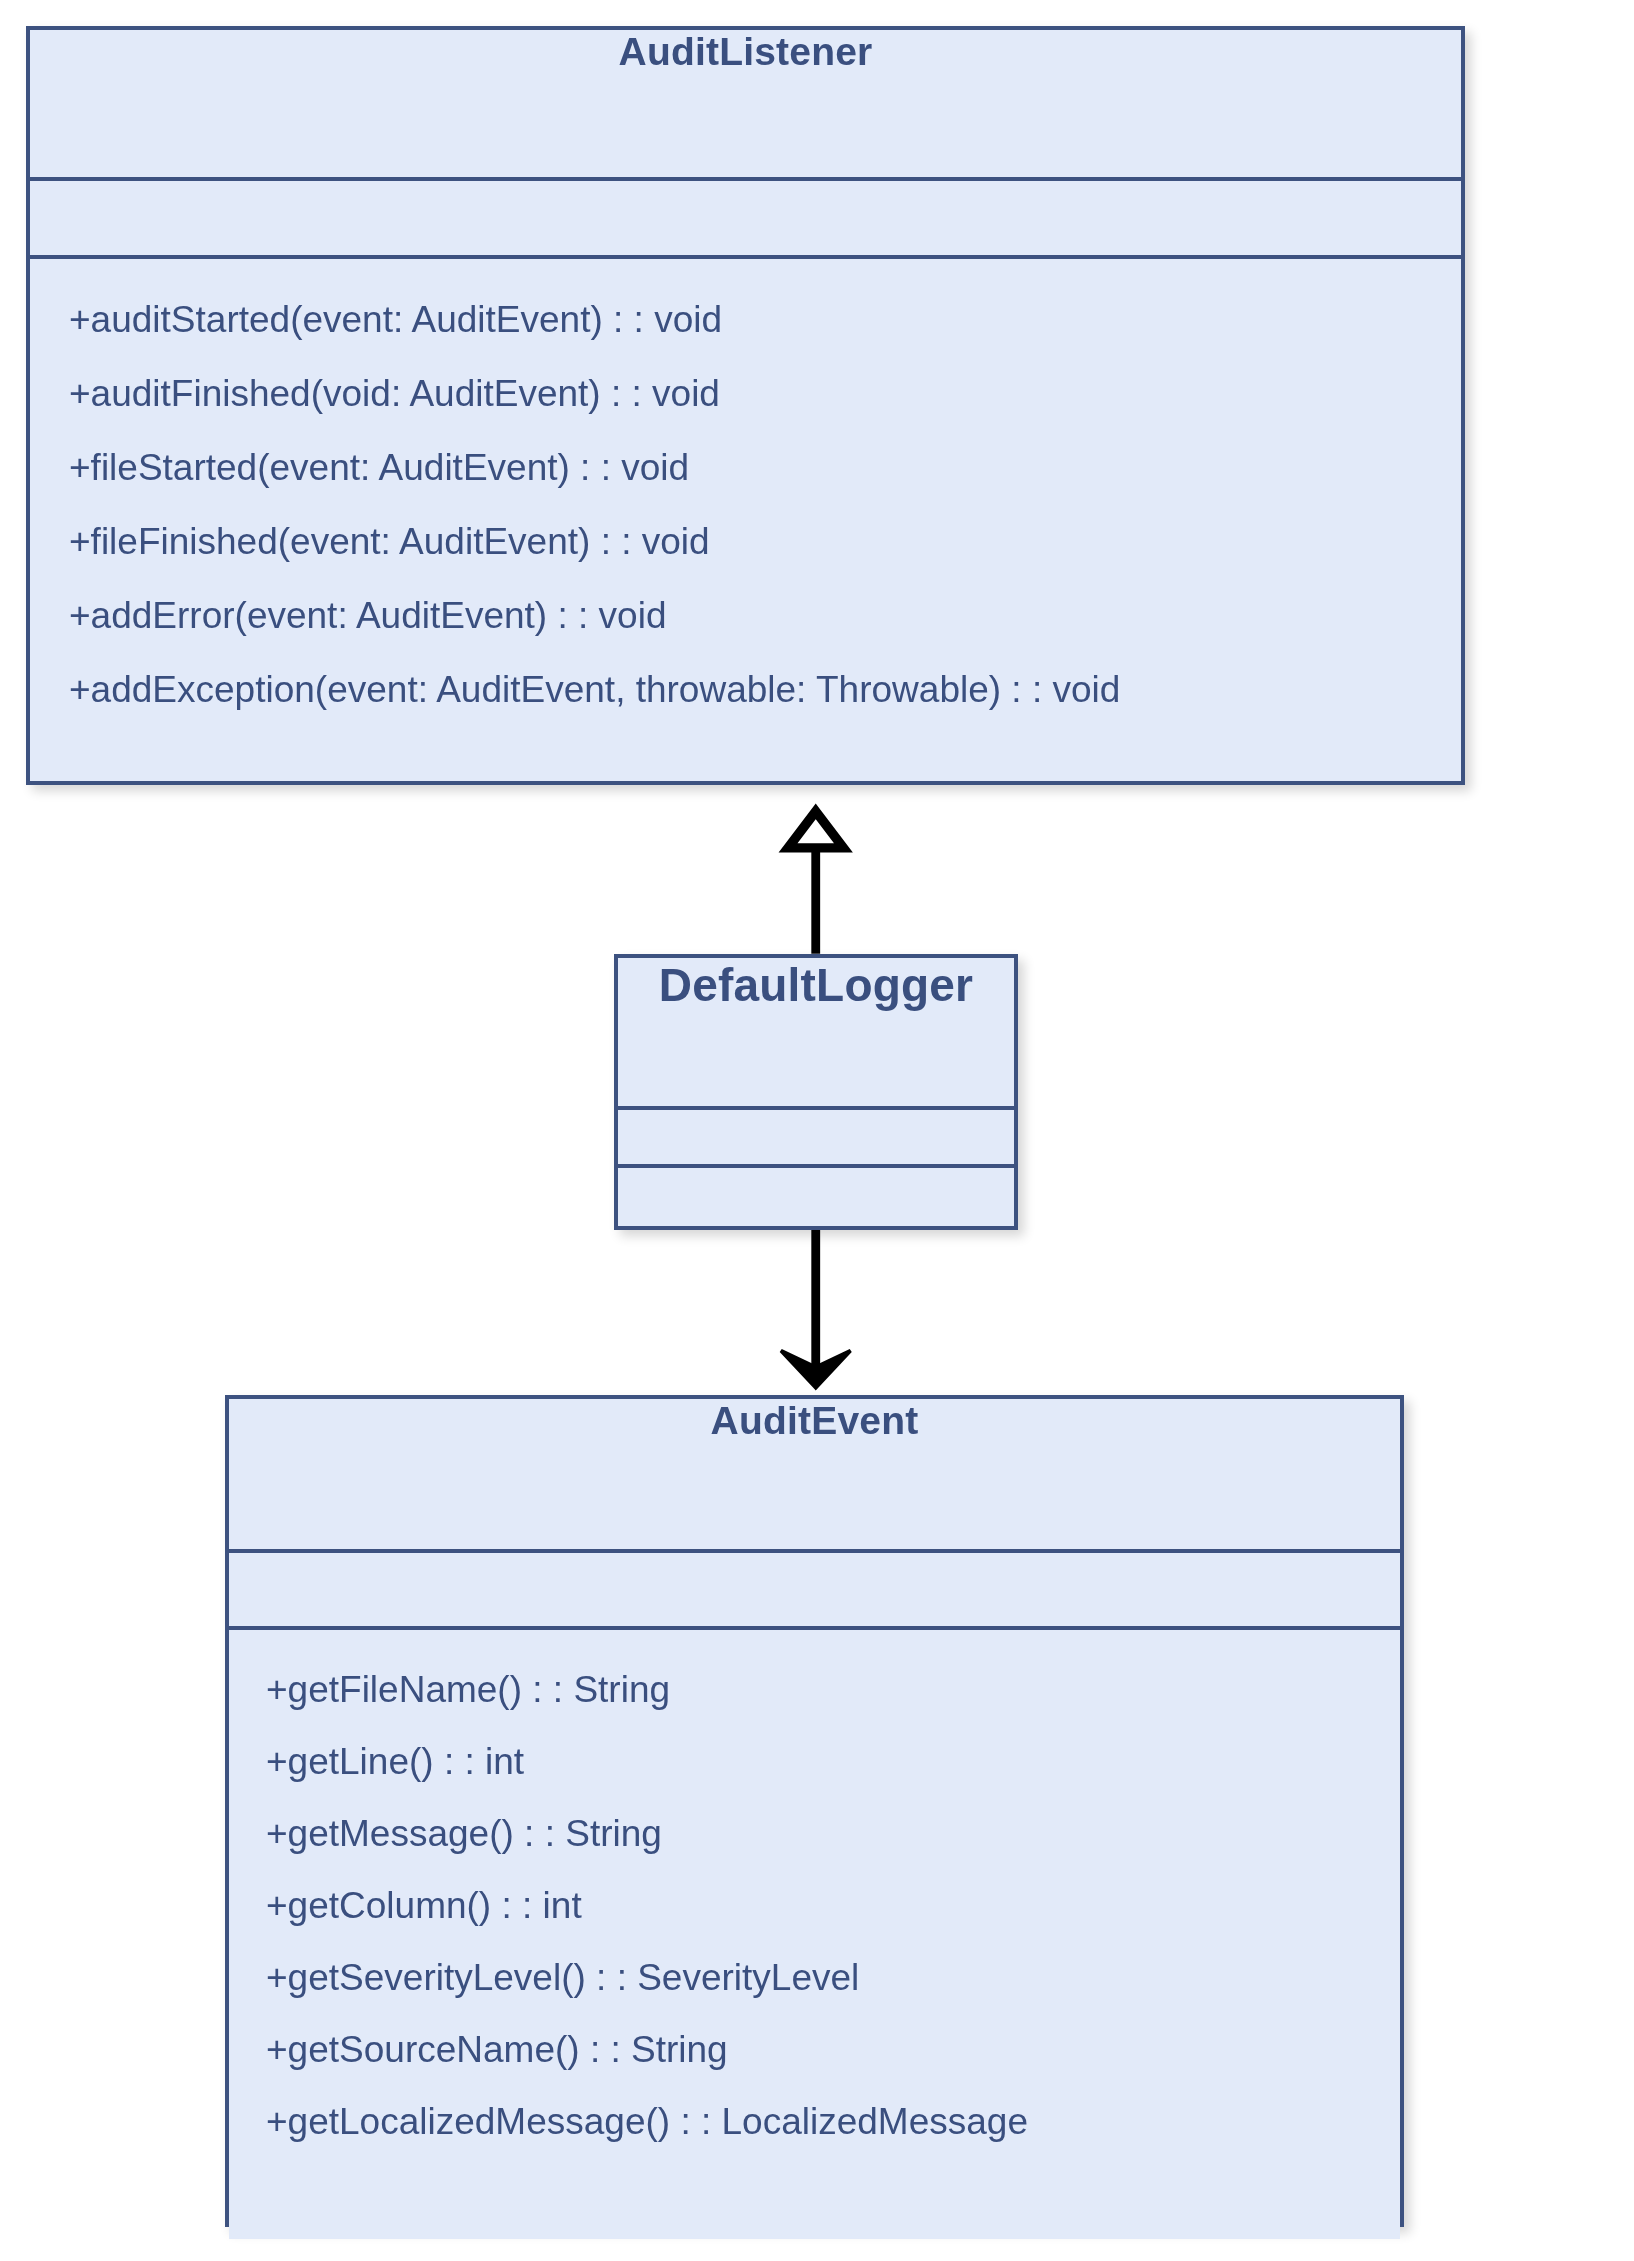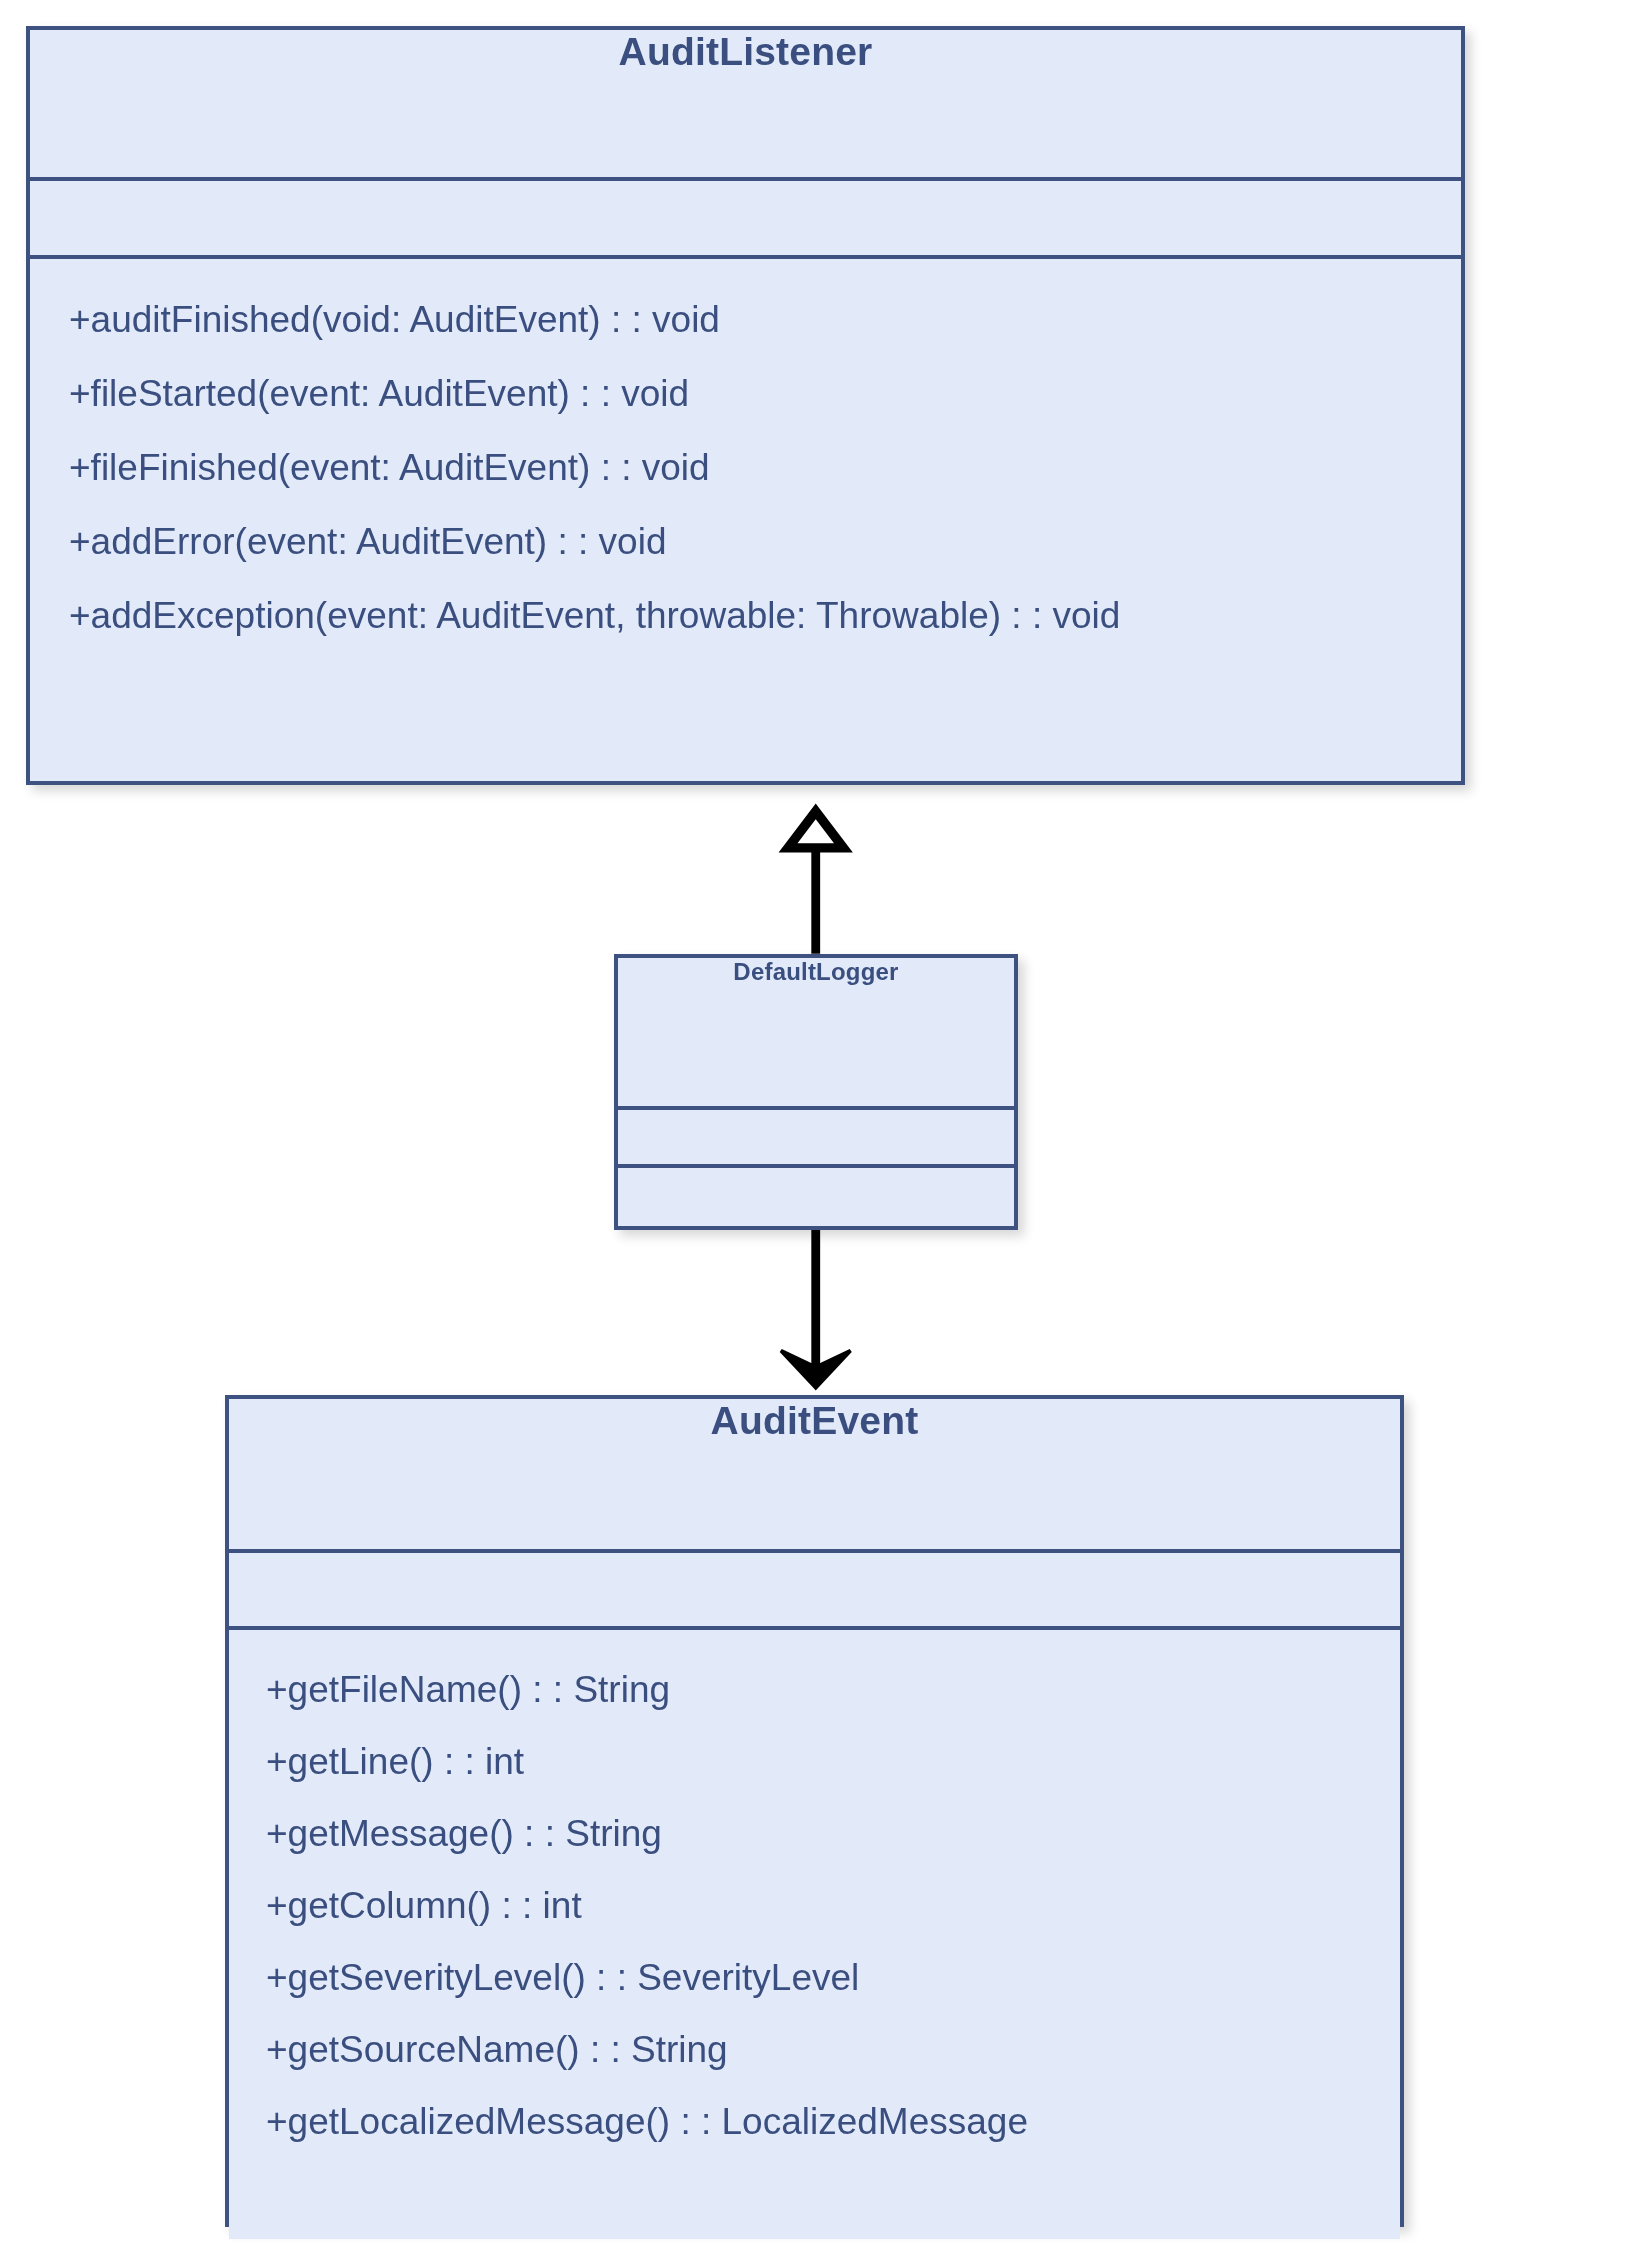--- a/index.html
+++ b/index.html
@@ -84,21 +84,21 @@
   
   #class-default-logger {
     left: 614px;
     top: 954px;
     width: 404px;
     height: 276px;
   }
   #class-default-logger .comp-title   { height: 148px; }
   #class-default-logger .comp-attrs   { height: 58px; }
   #class-default-logger .comp-methods { height: 58px; }
-  #class-default-logger .uml-title    { font-size: 24px; }
+  #class-default-logger .uml-title    { font-size: 46px; }
 
   
   #class-audit-event {
     left: 225px;
     top: 1395px;
     width: 1179px;
     height: 832px;
   }
   #class-audit-event .comp-title   { height: 150px; }
   #class-audit-event .comp-attrs   { height: 77px; }
@@ -141,20 +141,21 @@
       <polygon points="1385,2357 1326,2294 1385,2322 1444,2294" fill="#000000" stroke="#000000" stroke-width="6" stroke-linejoin="miter"></polygon>
     </g>
   </svg>
 
   <div class="uml-class" id="class-audit-listener">
     <div class="uml-compartment comp-title">
       <div class="uml-title">AuditListener</div>
     </div>
     <div class="uml-compartment comp-attrs"></div>
     <div class="uml-compartment comp-methods uml-members">
+      <div class="uml-member">+auditStarted(event: AuditEvent) : : void</div>
       <div class="uml-member">+auditFinished(void: AuditEvent) : : void</div>
       <div class="uml-member">+fileStarted(event: AuditEvent) : : void</div>
       <div class="uml-member">+fileFinished(event: AuditEvent) : : void</div>
       <div class="uml-member">+addError(event: AuditEvent) : : void</div>
       <div class="uml-member">+addException(event: AuditEvent, throwable: Throwable) : : void</div>
     </div>
   </div>
 
   <div class="uml-class" id="class-default-logger">
     <div class="uml-compartment comp-title">

